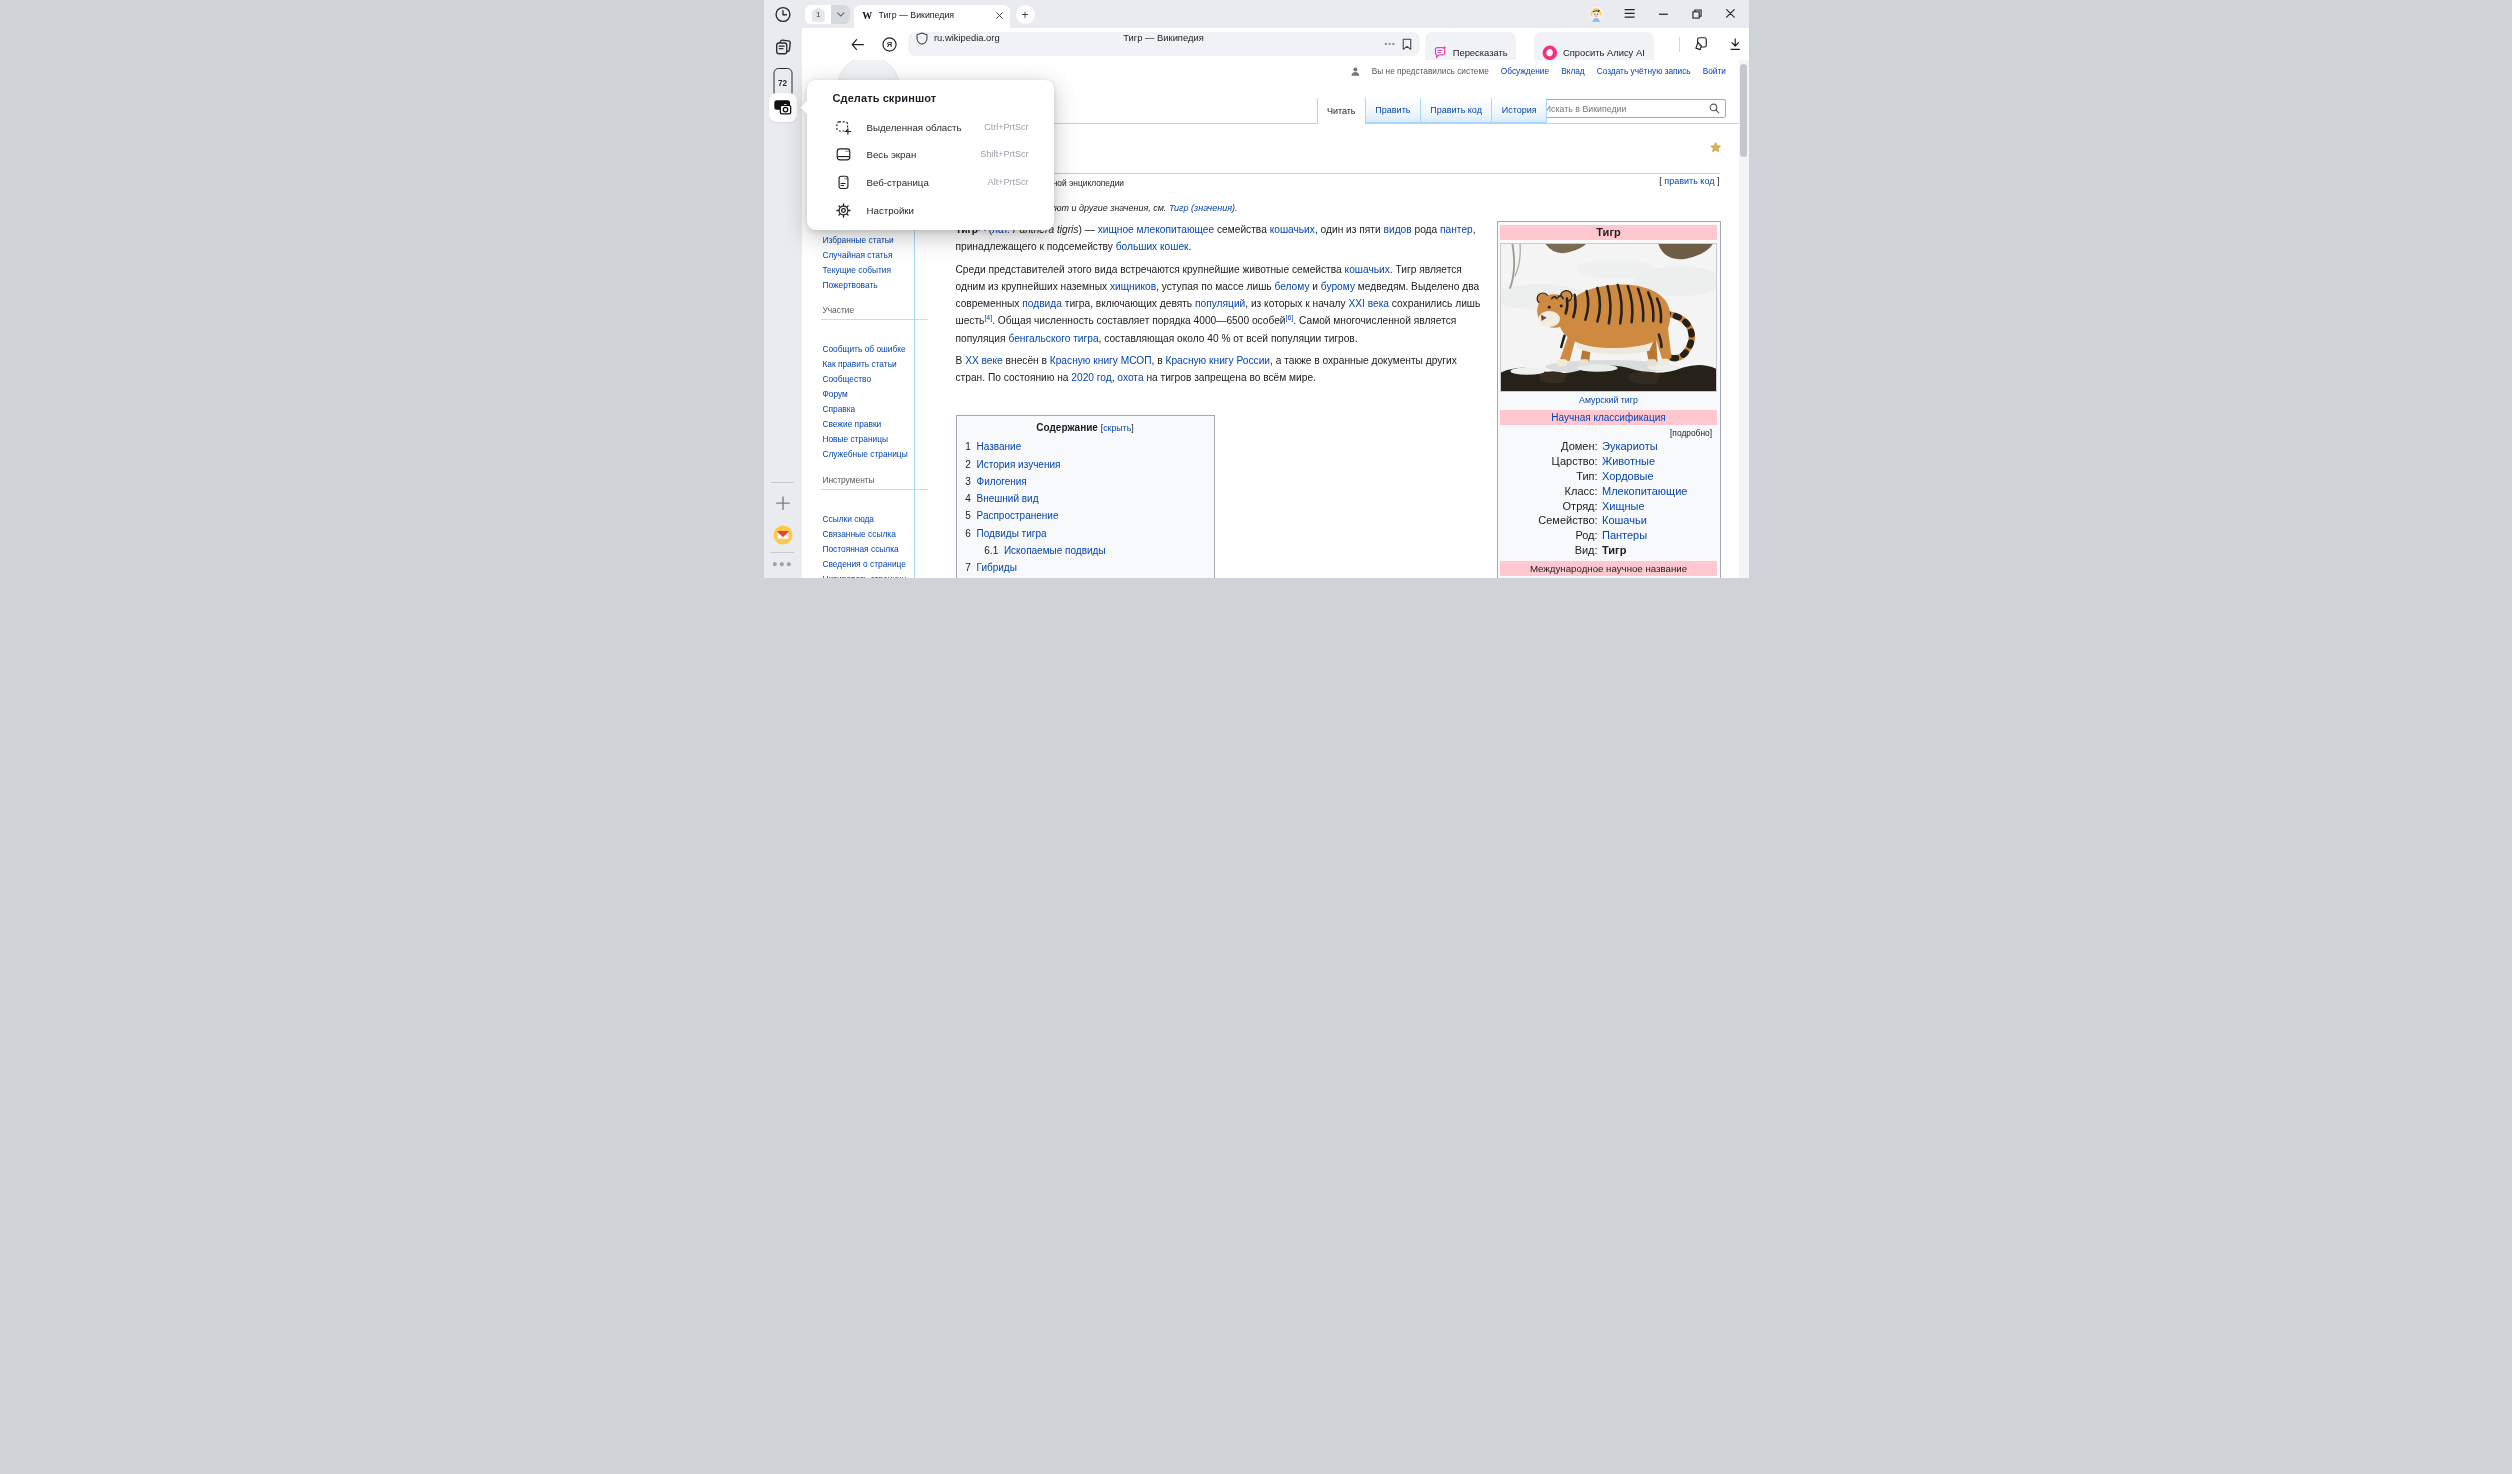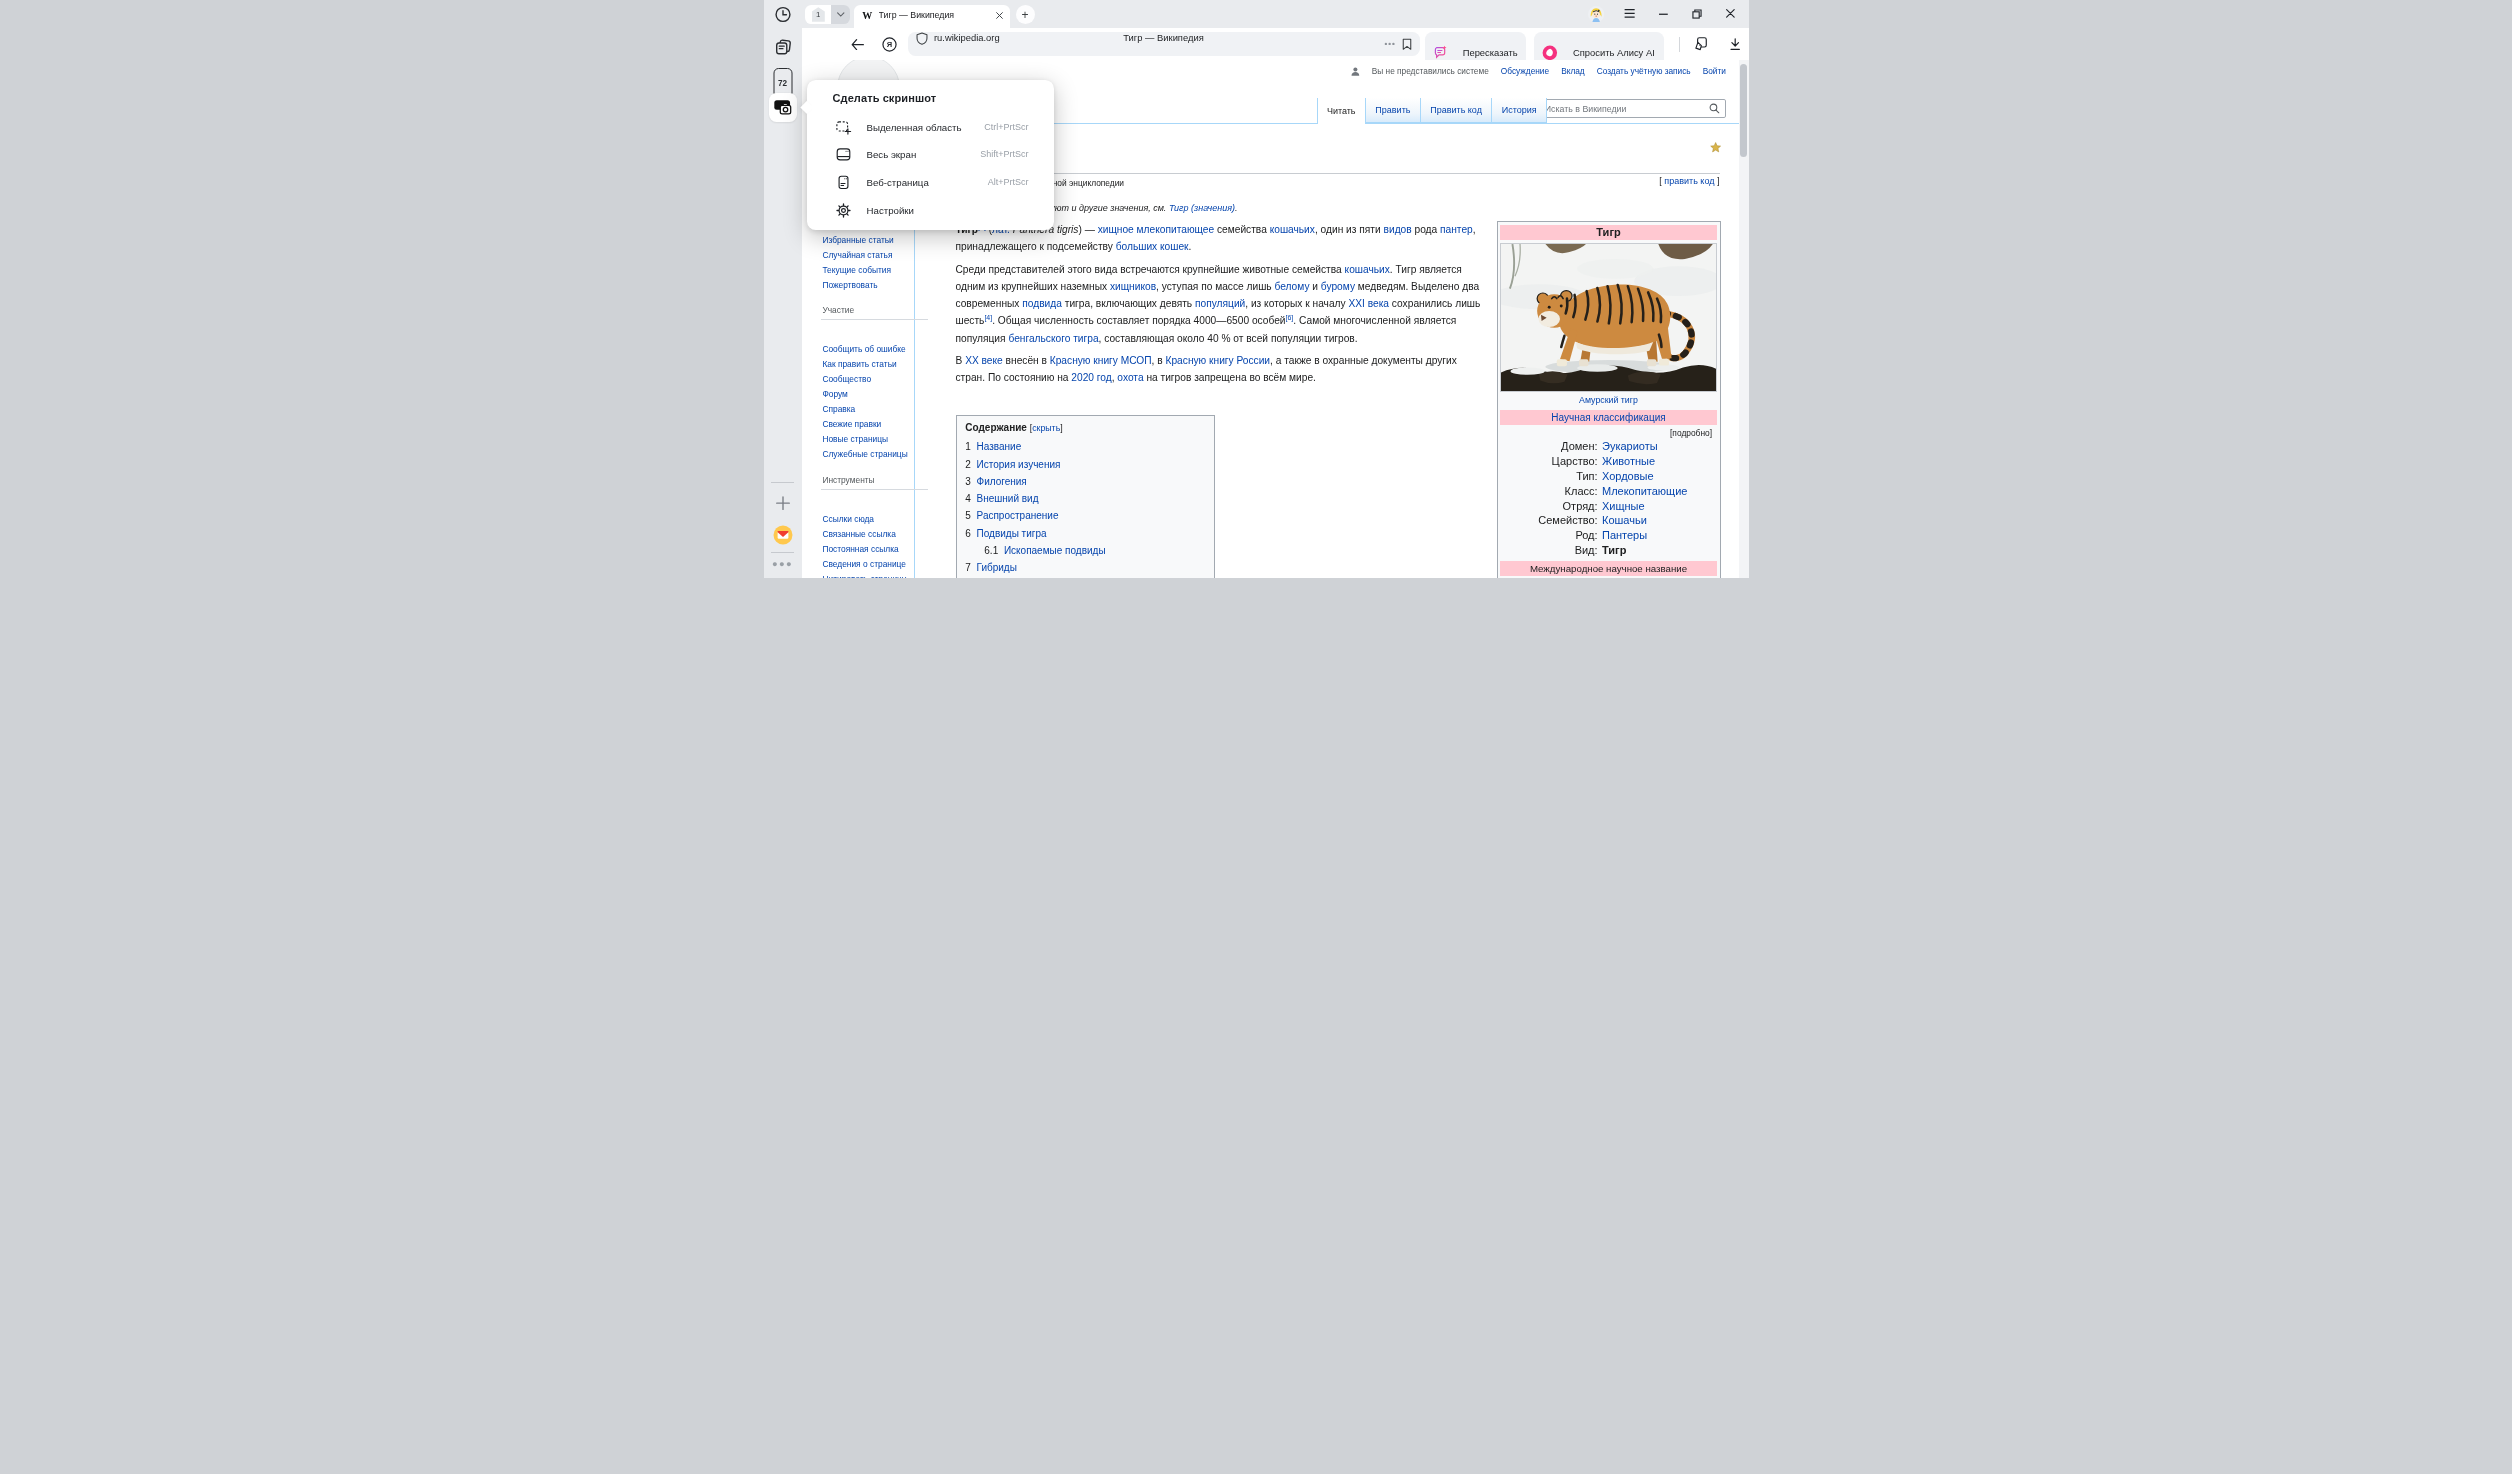--- a/index.html
+++ b/index.html
@@ -40,21 +40,21 @@
 
   
   .addr{position:absolute;left:38px;top:28px;width:947px;height:33px;background:#fff}
   .addr .icon-btn{position:absolute;top:8.8px;width:15px;height:15px;display:flex;align-items:center;justify-content:center;cursor:pointer}
   .omni{position:absolute;left:106px;top:4.4px;width:512px;height:24px;background:#f0f2f5;border-radius:7.5px;
     display:flex;padding:0 7.5px 0 8.8px}
   .omni .url{font-size:9.4px;color:#1c1e21;margin-left:5.7px}
   .omni .title{position:absolute;left:0;right:0;text-align:center;font-size:9.4px;color:#1c1e21;pointer-events:none}
   .omni .right{margin-left:auto;display:flex;align-items:center;gap:6.3px}
   .pill{position:absolute;top:4.4px;height:40px;background:#f0f2f5;border-radius:7.5px;display:flex;align-items:center;
-    gap:15px;padding:0 8.8px;font-size:9.4px;color:#1c1e21;cursor:pointer;white-space:nowrap}
+    gap:5px;padding:0 8.8px;font-size:9.4px;color:#1c1e21;cursor:pointer;white-space:nowrap}
   .vsep{position:absolute;top:8.8px;width:0.6px;height:15px;background:#d4d7db}
 
   
   .page{position:absolute;left:38px;top:60px;width:937px;height:518px;background:#fff;overflow:hidden}
   .wlogo{position:absolute;left:35px;top:-3.8px;width:63px;height:63px;border-radius:50%;
     background:radial-gradient(circle at 50% 40%,#f2f3f4 60%,#dfe2e5 100%);border:0.6px solid #e3e6e8}
   .personal{position:absolute;top:6.3px;right:12.6px;display:flex;align-items:center;gap:12px;font-size:8.3px}
   .personal .notice{color:var(--muted-gray)}
   a.wl{color:var(--link-blue);text-decoration:none;cursor:pointer}
   .viewtabs{position:absolute;left:515px;top:38px;height:26px;display:flex;z-index:3}
@@ -82,21 +82,21 @@
   .article{position:absolute;left:154px;top:161px;width:533px;font-size:10.2px;line-height:17.3px;color:#202122}
   .article p{margin:0 0 5px 0}
   .seg-l{color:var(--link-blue)} .seg-b{font-weight:bold} .seg-i{font-style:italic}
   .seg-il{font-style:italic;color:var(--link-blue)}
   sup.ref{font-size:7px;line-height:0}
   sup.ref a{color:var(--link-blue);text-decoration:none}
 
   
   .toc{position:absolute;left:154px;top:355px;width:259px;background:#f8f9fa;border:0.6px solid #a2a9b1;
     padding:6.3px 8.8px 8.8px 8.8px}
-  .toc-title{font-size:10px;color:#202122;margin-bottom:5px}
+  .toc-title{text-align:center;font-size:10px;color:#202122;margin-bottom:5px}
   .toc-title .tt{font-weight:bold}
   .toc-title .tg{font-size:8.8px}
   .toc-row{font-size:10px;line-height:17.3px;color:#202122}
   .toc-row .n{margin-right:5.7px}
   .toc-row a{color:var(--link-blue);text-decoration:none}
   .toc-row.sub{padding-left:19px}
 
   
   .infobox{position:absolute;left:695px;top:161px;width:224px;background:#f8f9fa;border:0.6px solid #a2a9b1;
     padding:2.5px;font-size:9px}

